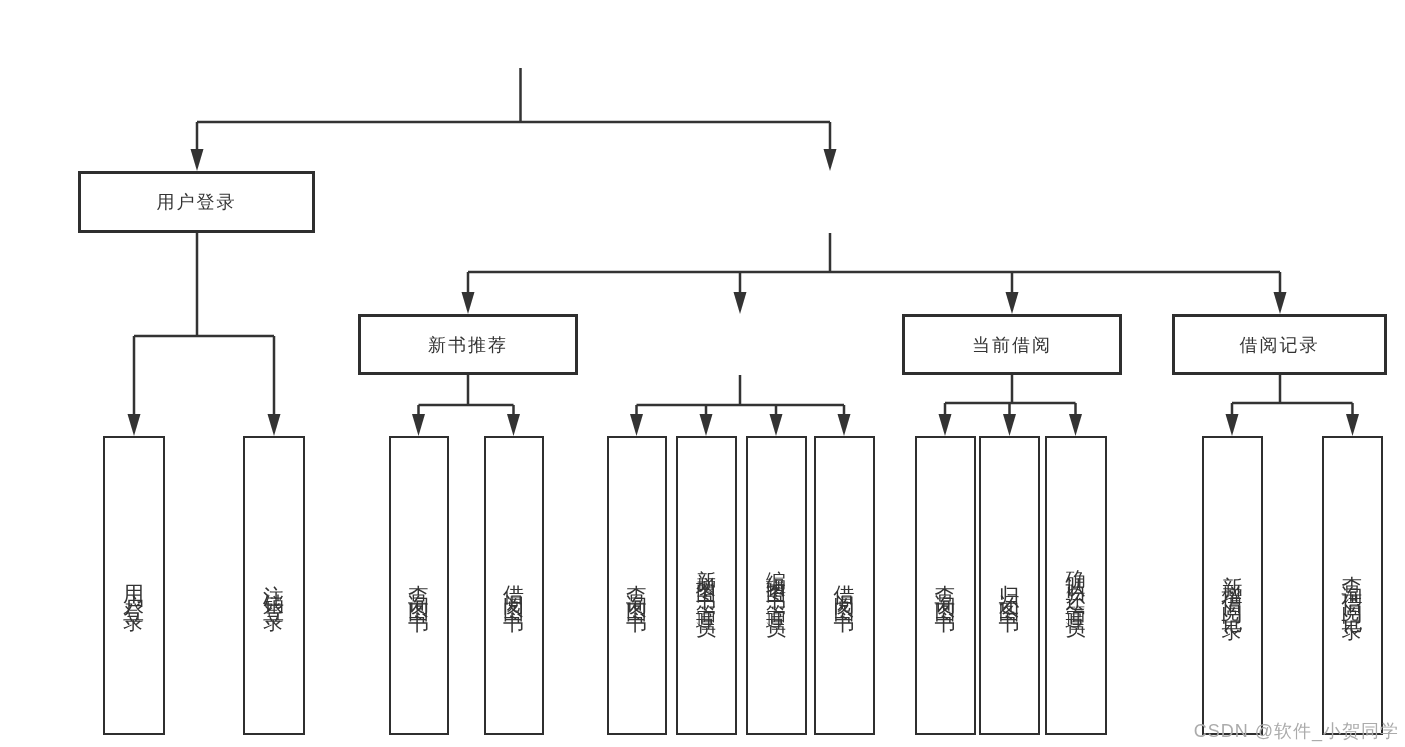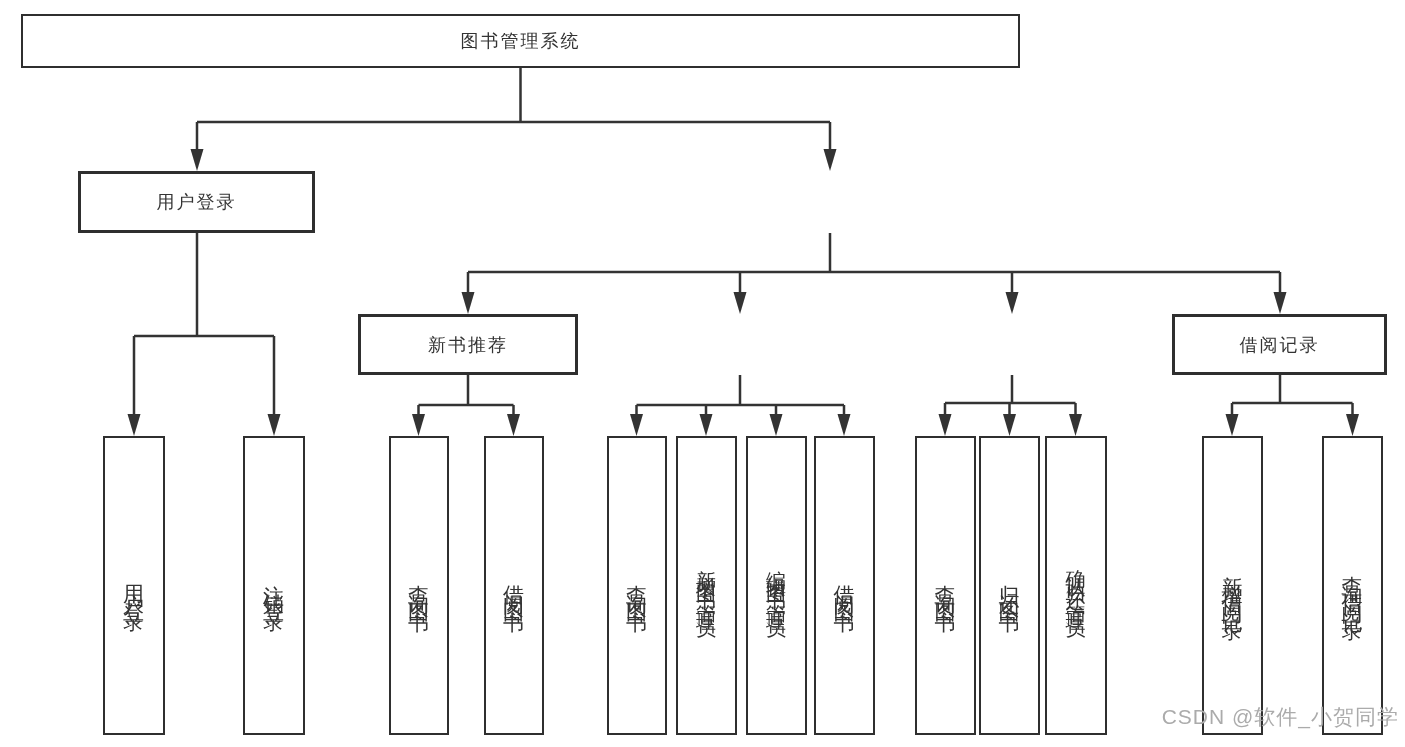--- a/index.html
+++ b/index.html
@@ -44,22 +44,22 @@
     color: #333333;
     white-space: nowrap;
   }
   .leaf.long .vtext {
     font-size: 20px;
     letter-spacing: 7px;
   }
   .watermark {
     position: absolute;
     right: 6px;
-    bottom: 16px;
-    font-size: 21px;
+    bottom: 4px;
+    font-size: 18px;
     color: #ababab;
     letter-spacing: 1px;
     z-index: 10;
     white-space: nowrap;
   }
 </style>
 </head>
 <body>
 
 <div class="canvas">
@@ -92,30 +92,30 @@
       <use href="#arrowhead" transform="translate(776,436)"></use>
       <use href="#arrowhead" transform="translate(844,436)"></use>
       <use href="#arrowhead" transform="translate(945,436)"></use>
       <use href="#arrowhead" transform="translate(1009.5,436)"></use>
       <use href="#arrowhead" transform="translate(1075.5,436)"></use>
       <use href="#arrowhead" transform="translate(1232,436)"></use>
       <use href="#arrowhead" transform="translate(1352.5,436)"></use>
     </g>
   </svg>
 
-  <div class="box thin" style="left:21px; top:14px; width:999px; height:54px;">
-    <span class="hlabel">图书管理系统</span>
-  </div>
 
   <div class="box" style="left:78px; top:171px; width:237px; height:62px;">
     <span class="hlabel">用户登录</span>
   </div>
 
   <div class="box" style="left:358px; top:314px; width:220px; height:61px;">
     <span class="hlabel">新书推荐</span>
+  </div>
+  <div class="box" style="left:902px; top:314px; width:220px; height:61px;">
+    <span class="hlabel">当前借阅</span>
   </div>
   <div class="box" style="left:1172px; top:314px; width:215px; height:61px;">
     <span class="hlabel">借阅记录</span>
   </div>
 
   <div class="box thin leaf" style="left:103px; top:436px; width:62px; height:299px;">
     <span class="vtext">用户登录</span>
   </div>
   <div class="box thin leaf" style="left:243px; top:436px; width:62px; height:299px;">
     <span class="vtext">注销登录</span>

